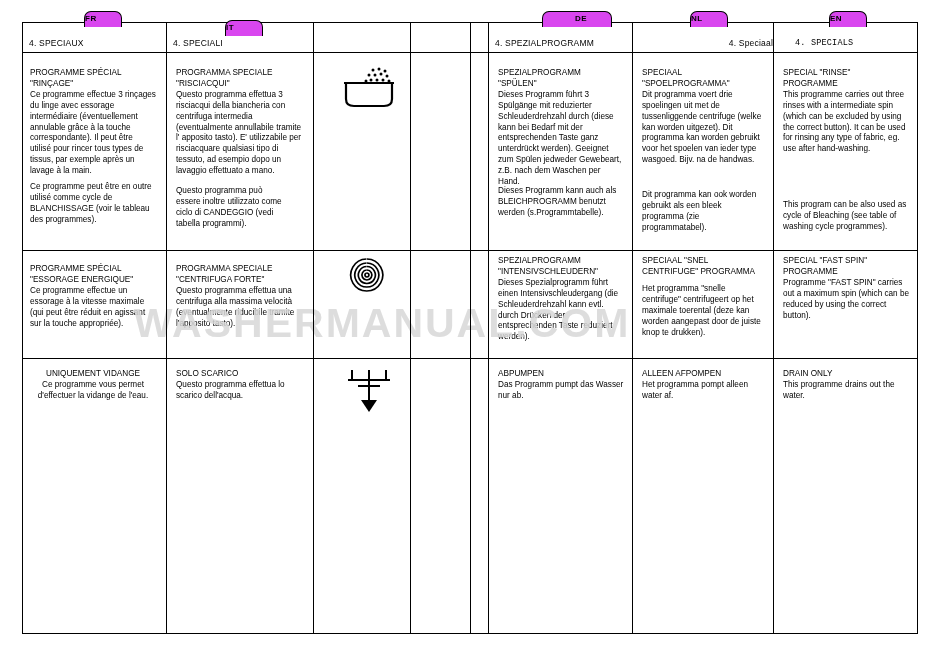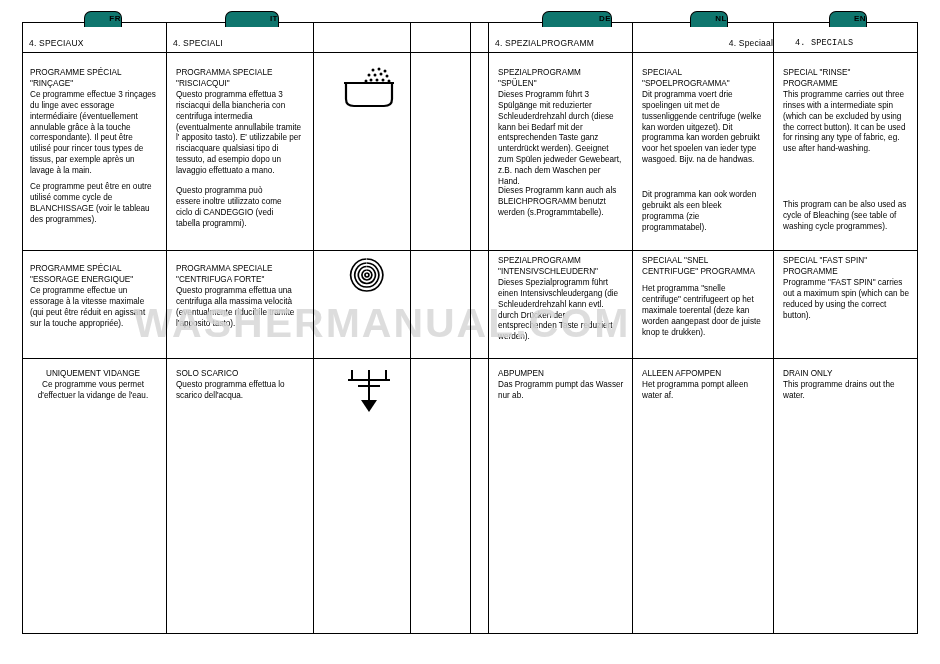--- a/index.html
+++ b/index.html
@@ -66,23 +66,23 @@
     white-space: pre-line;
   }
 
   .tab {
     position: absolute;
     top: -11px;
     width: 36px;
     height: 15px;
     border: 1px solid #000;
     border-bottom: none;
-    background: #0f766e;
+    background: #d946ef;
     border-radius: 7px 7px 0 0;
-    text-align: right;
+    text-align: left;
     font-size: 8px;
     font-weight: bold;
     line-height: 14px;
     letter-spacing: 0.5px;
     z-index: 4;
   }
 
   .pagenum {
     position: absolute;
     font-size: 8px;
@@ -136,21 +136,21 @@
   <div class="vline" style="left:166px; top:22px; height:612px;"></div>
   <div class="vline" style="left:313px; top:22px; height:612px;"></div>
   <div class="vline" style="left:410px; top:22px; height:612px;"></div>
   <div class="vline" style="left:488px; top:22px; height:612px;"></div>
   <div class="vline" style="left:632px; top:22px; height:612px;"></div>
   <div class="vline" style="left:773px; top:22px; height:612px;"></div>
 
   <div style="position:absolute; left:22px; top:52px; width:896px; border-top:1px solid #000; z-index:3;"></div>
 
   <div class="tab" style="left:84px;  top:11px;">FR</div>
-  <div class="tab" style="left:225px; top:11px;padding-left:16px;">IT</div>
+  <div class="tab" style="left:225px; top:20px;">IT</div>
   <div class="tab" style="left:542px; top:11px;padding-left:32px;">DE</div>
   <div class="tab" style="left:690px; top:11px;">NL</div>
   <div class="tab" style="left:829px; top:11px;">EN</div>
 
   <div class="block lang-head" style="left:22px;  top:31px; width:144px;">4. SPECIAUX</div>
   <div class="block lang-head" style="left:166px; top:31px; width:147px;">4. SPECIALI</div>
   <div class="block lang-head" style="left:488px; top:31px; width:144px;">4. SPEZIALPROGRAMM</div>
   <div class="block lang-head" style="left:632px; top:31px; width:141px;text-align:right;">4. Speciaal</div>
   <div class="block lang-head" style="left:788px; top:31px; width:117px;font-family:Liberation Mono, monospace;">4. SPECIALS</div>
 

